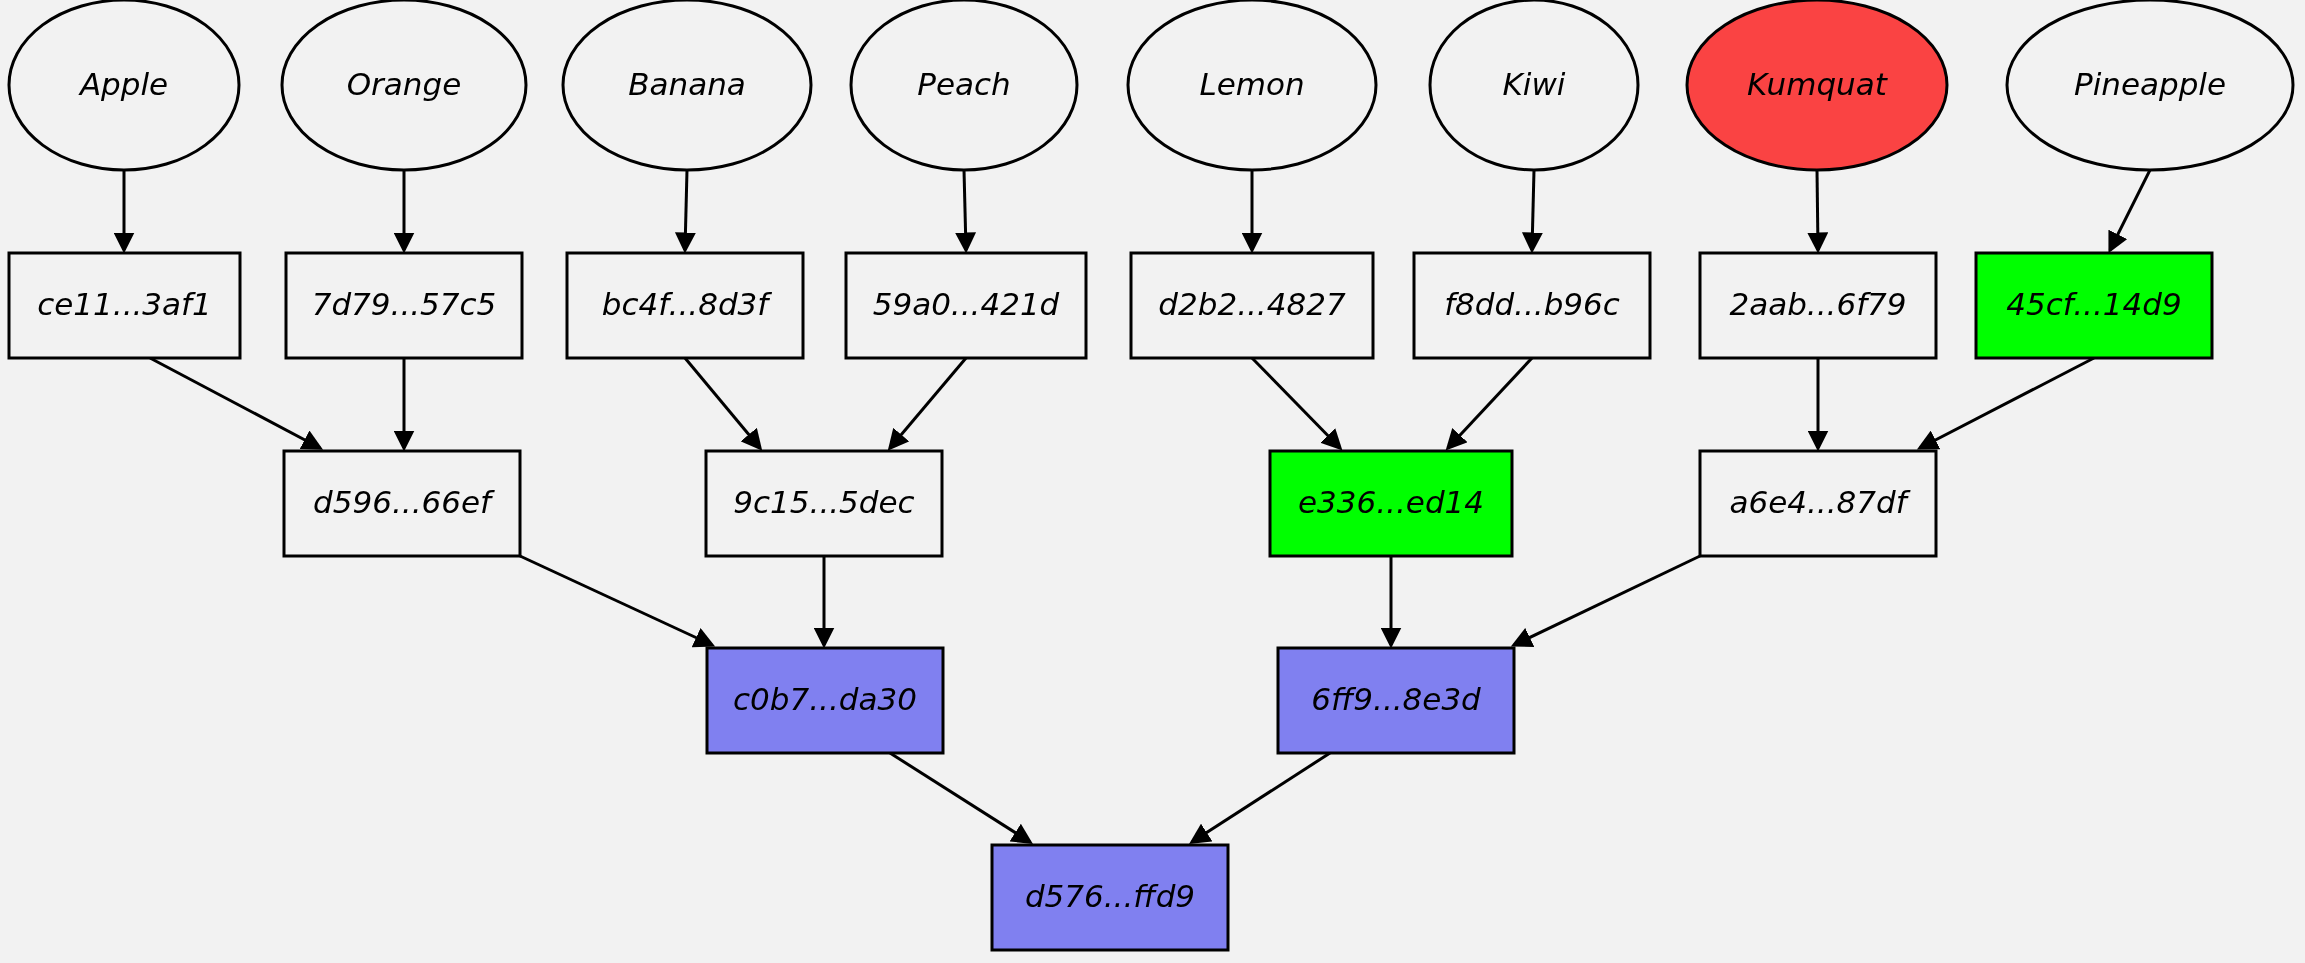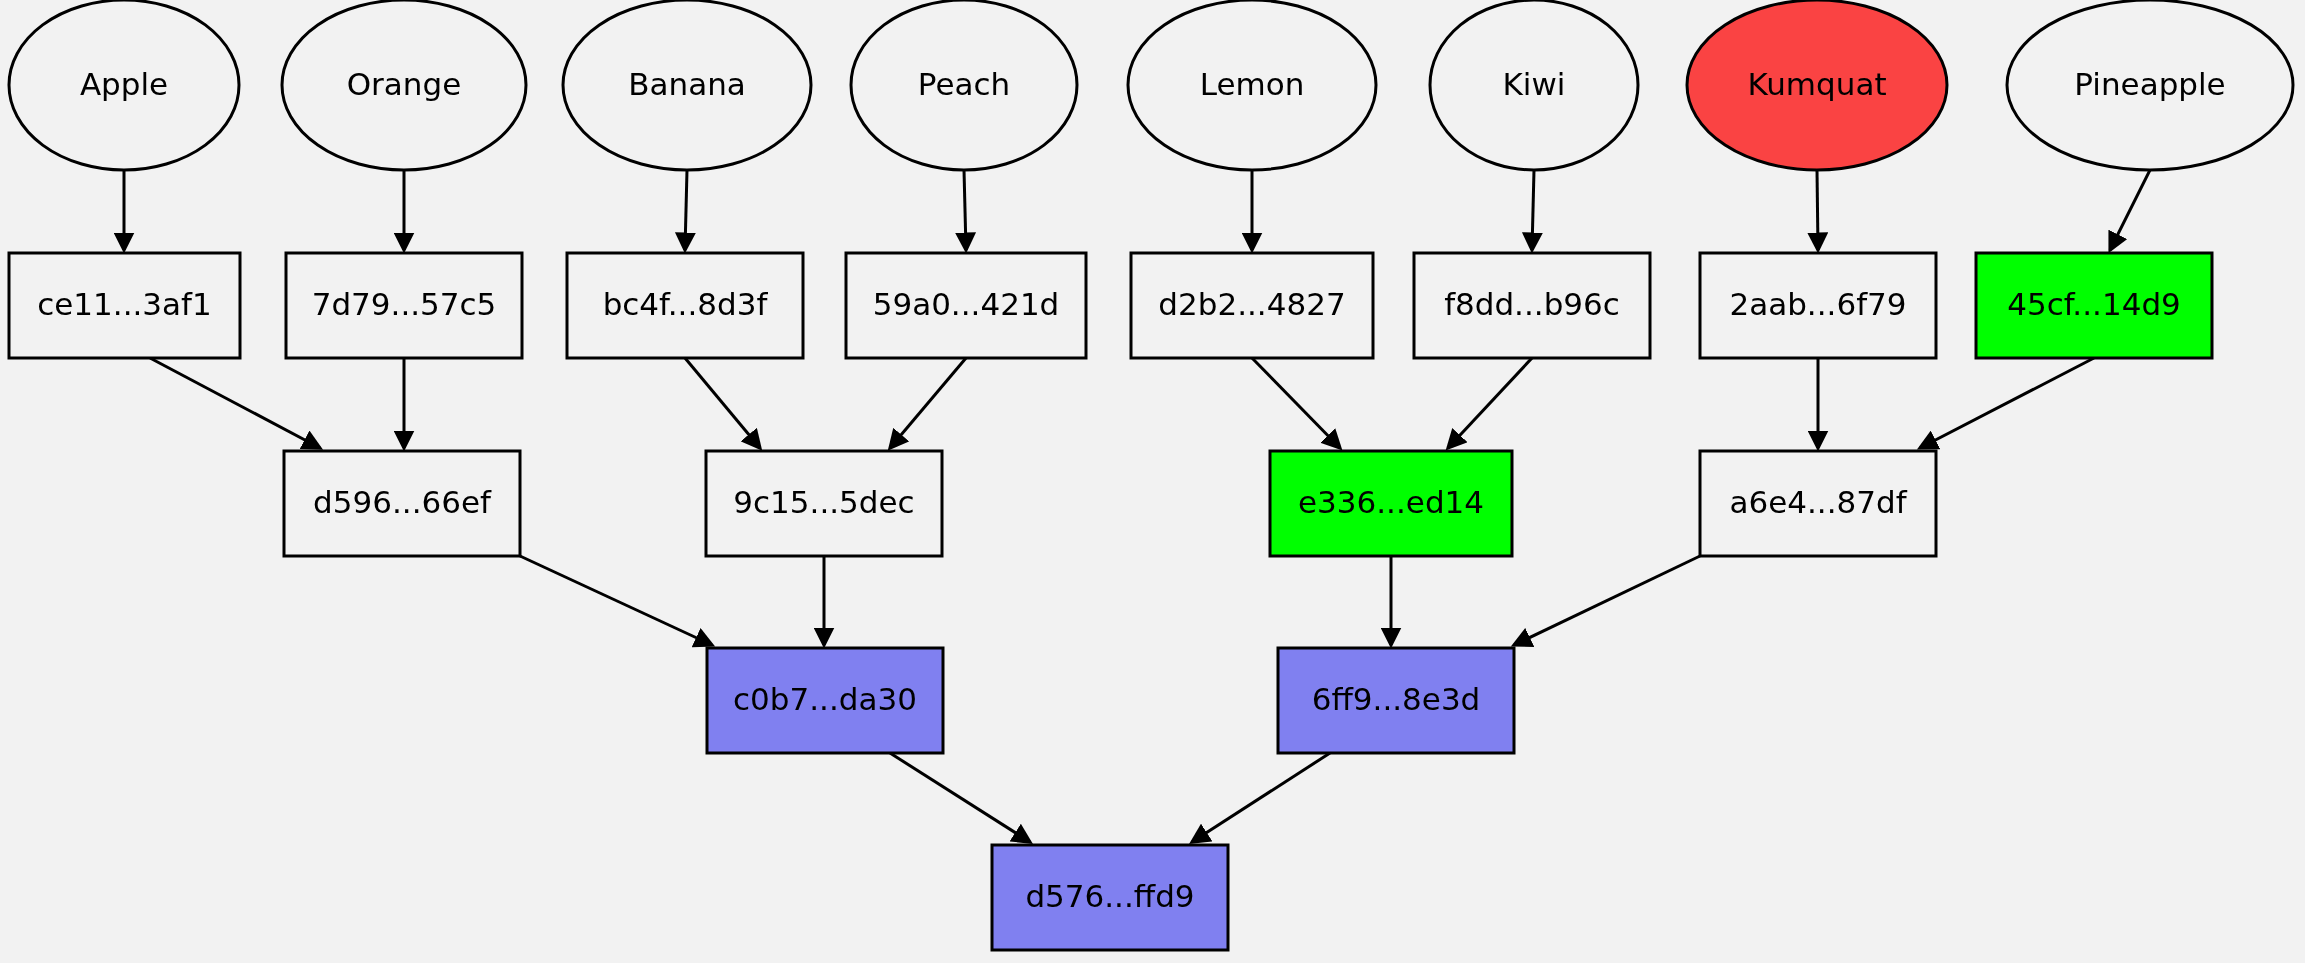--- a/index.html
+++ b/index.html
@@ -11,20 +11,21 @@
     width: 2305px;
     height: 963px;
     overflow: hidden;
     font-family: "DejaVu Sans", sans-serif;
   }
   #graph-root {
     position: relative;
     width: 2305px;
     height: 963px;
     background: #f2f2f2;
+    font-style: italic;
   }
   svg#dag {
     display: block;
     width: 2305px;
     height: 963px;
     background: #f2f2f2;
   }
   .node-shape {
     stroke: #000000;
     stroke-width: 3px;

